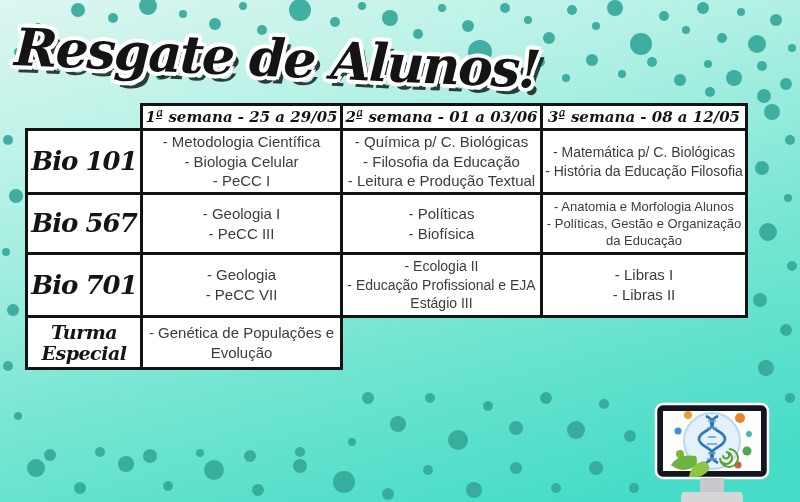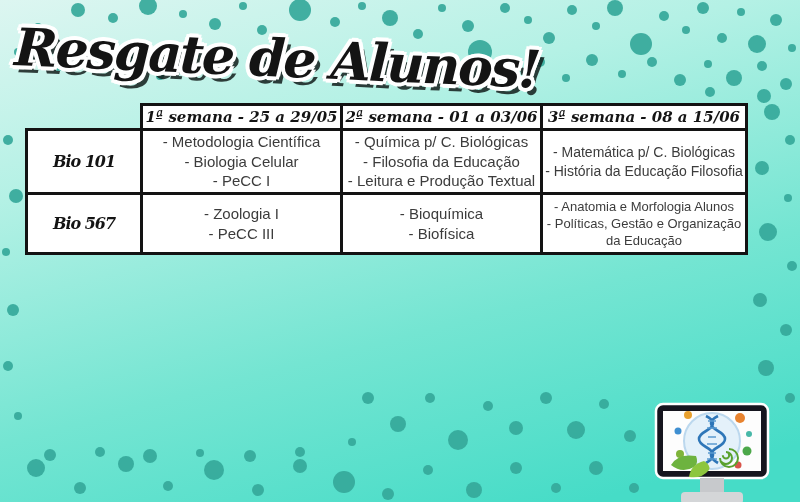--- a/index.html
+++ b/index.html
@@ -49,21 +49,21 @@
     overflow:hidden;
   }
   table.schedule td.ghost{border:none;background:transparent;}
   table.schedule td.header{
     font-family:"DejaVu Serif",serif;font-weight:bold;font-style:italic;
     font-size:15px;color:var(--script-text,#141414);
     height:22px;line-height:1.1;white-space:nowrap;
   }
   table.schedule td.course{
     font-family:"DejaVu Serif",serif;font-weight:bold;font-style:italic;
-    font-size:16px;letter-spacing:-1px;color:var(--script-text,#141414);
+    font-size:26px;letter-spacing:-1px;color:var(--script-text,#141414);
     white-space:pre-line;
   }
   table.schedule td.course.turma{font-size:19px;line-height:1.08;letter-spacing:-.5px;}
   .fs14{font-size:14px !important;}
   .fs13{font-size:13px !important;}
   .monitor{position:absolute;left:650px;top:396px;width:124px;height:106px;z-index:2;}
 </style>
 </head>
 <body style="--bg-top: #ddf6f1; --bg-bottom: #46dcc7; --dot: #35a89a; --table-border: #131313; --cell-bg: #ffffff; --cell-text: #3c3c3c; --script-text: #141414; --title-outline: #ffffff; --monitor-bezel: #15151e; --monitor-stand: #c7c9cc; --dna-blue: #2e76b8; --leaf-green: #6db33f;">
 
@@ -175,41 +175,58 @@
     <col style="width:115px">
       <col style="width:200px">
       <col style="width:200px">
       <col style="width:205px">
   </colgroup>
   <tbody>
       <tr>
     <td class="ghost"></td>
     <td class="header">1ª semana - 25 a 29/05</td>
     <td class="header">2ª semana - 01 a 03/06</td>
-    <td class="header">3ª semana - 08 a 15/06</td>
+    <td class="header">3ª semana - 08 a 12/05</td>
   </tr>
   <tr style="height:64px">
     <td class="course">Bio 101</td>
     <td>- Metodologia Científica
 - Biologia Celular
 - PeCC I</td>
     <td>- Química p/ C. Biológicas
 - Filosofia da Educação
 - Leitura e Produção Textual</td>
     <td class="fs14">- Matemática p/ C. Biológicas
 - História da Educação Filosofia</td>
   </tr>
   <tr style="height:60px">
     <td class="course">Bio 567</td>
-    <td>- Zoologia I
+    <td>- Geologia I
 - PeCC III</td>
-    <td>- Bioquímica
+    <td>- Políticas
 - Biofísica</td>
     <td class="fs13">- Anatomia e Morfologia Alunos
 - Políticas, Gestão e Organização da Educação</td>
+  </tr>
+  <tr style="height:63px">
+    <td class="course">Bio 701</td>
+    <td>- Geologia
+- PeCC VII</td>
+    <td class="fs14">- Ecologia II
+- Educação Profissional e EJA
+Estágio III</td>
+    <td>- Libras I
+- Libras II</td>
+  </tr>
+  <tr style="height:52px">
+    <td class="course turma">Turma
+Especial</td>
+    <td>- Genética de Populações e Evolução</td>
+    <td class="ghost"></td>
+    <td class="ghost"></td>
   </tr>
 </tbody>
   </table>
 
 <svg class="monitor" viewBox="0 0 124 106" aria-hidden="true">
   <rect x="6" y="8" width="112" height="74" rx="7" fill="#15151e" stroke="#ffffff" stroke-width="2.5"></rect>
   <rect x="13" y="15" width="98" height="60" fill="#fdfdfd"></rect>
   <g>
     <circle cx="90" cy="22" r="5" fill="#e8832f"></circle>
     <circle cx="38" cy="19" r="4" fill="#e8a02f"></circle>

